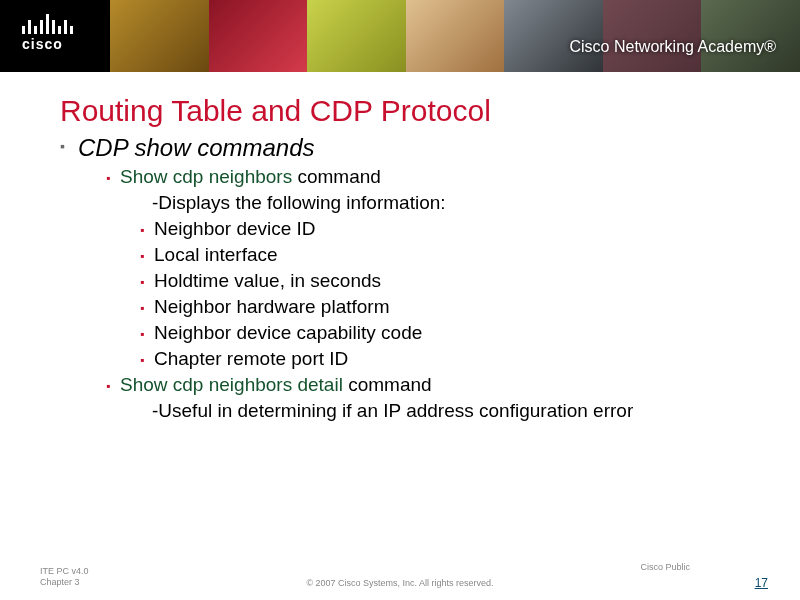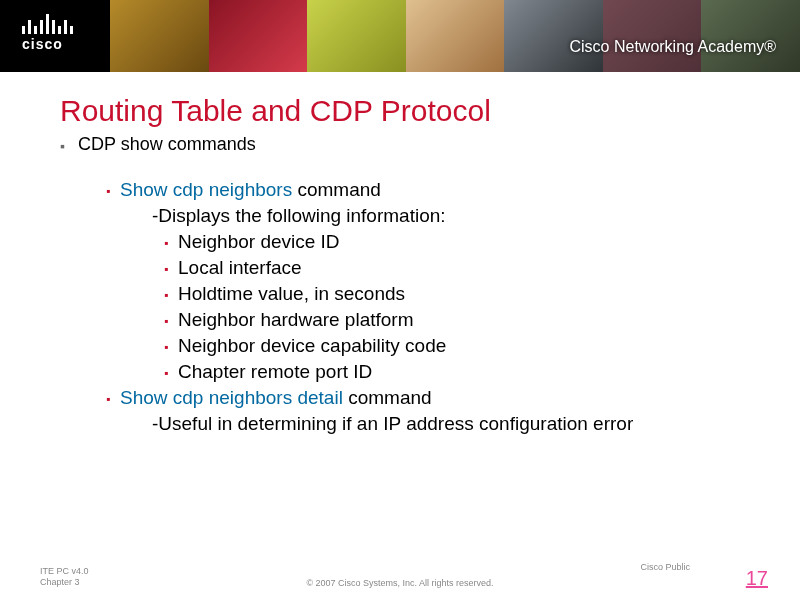--- a/index.html
+++ b/index.html
@@ -79,23 +79,24 @@
     color: #c8102e;
     font-size: 30px;
     font-weight: normal;
     margin: 22px 0 6px 60px;
   }
   .content {
     margin-left: 60px;
     color: #000;
   }
   .lvl1 {
-    font-size: 18px;
-    margin: 0 0 24px 18px;
-    position: relative;
+    font-size: 24px;
+    margin: 0 0 4px 18px;
+    position: relative;
+    font-style: italic;
   }
   .lvl1::before {
     content: "▪";
     position: absolute;
     left: -18px;
     color: #6a6a6a;
     font-size: 14px;
     top: 4px;
   }
   .lvl2 {
@@ -104,28 +105,28 @@
     position: relative;
   }
   .lvl2::before {
     content: "▪";
     position: absolute;
     left: -14px;
     color: #c8102e;
     font-size: 12px;
     top: 5px;
   }
-  .lvl2 .cmd { color: #0369a1; }
+  .lvl2 .cmd { color: #14532d; }
   .lvl3 {
     font-size: 19px;
     margin: 4px 0 4px 92px;
   }
   .lvl4 {
     font-size: 19px;
-    margin: 4px 0 4px 118px;
+    margin: 4px 0 4px 94px;
     position: relative;
   }
   .lvl4::before {
     content: "▪";
     position: absolute;
     left: -14px;
     color: #c8102e;
     font-size: 12px;
     top: 5px;
   }
@@ -152,22 +153,22 @@
   }
   .footer-right1 {
     position: absolute;
     right: 110px;
     bottom: 16px;
   }
   .footer-right2 {
     position: absolute;
     right: 32px;
     bottom: -2px;
-    font-size: 20px;
-    color: #ec4899;
+    font-size: 12px;
+    color: #0c4a6e;
     text-decoration: underline;
   }
 </style>
 </head>
 <body>
 
 <div class="header-band">
   <div class="photo-strip">
     <div class="photo a"></div>
     <div class="photo b"></div>

